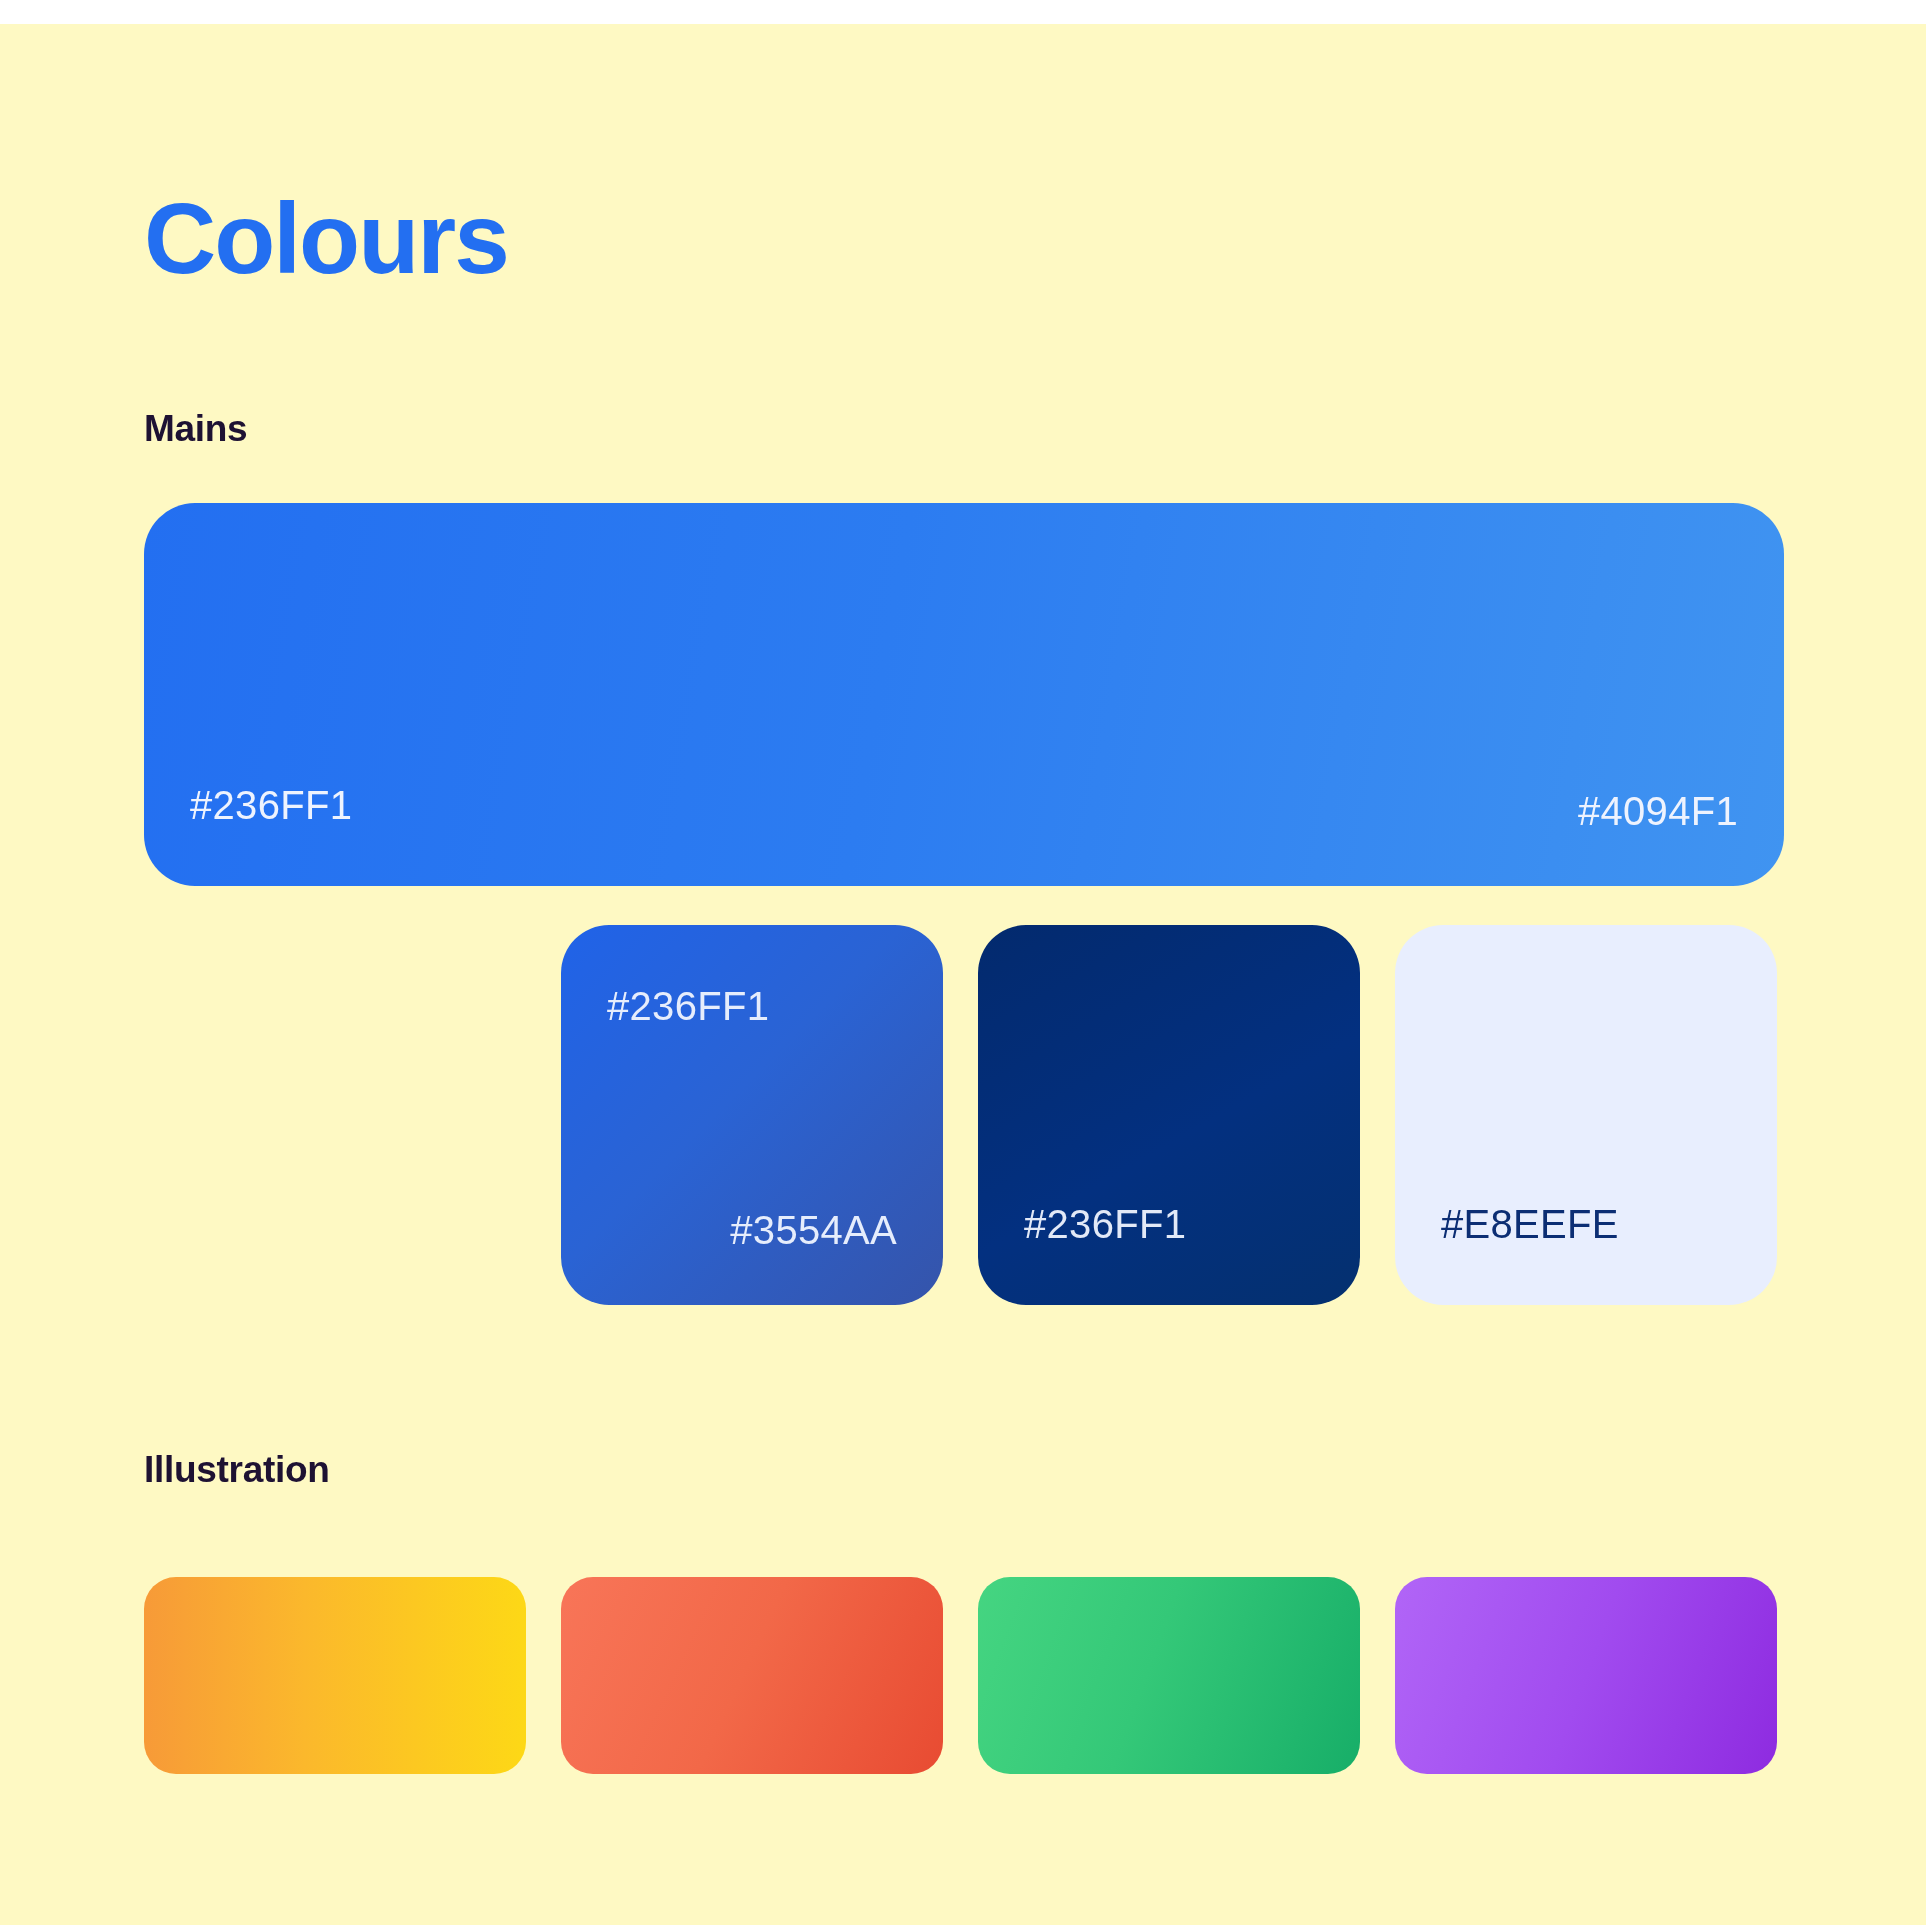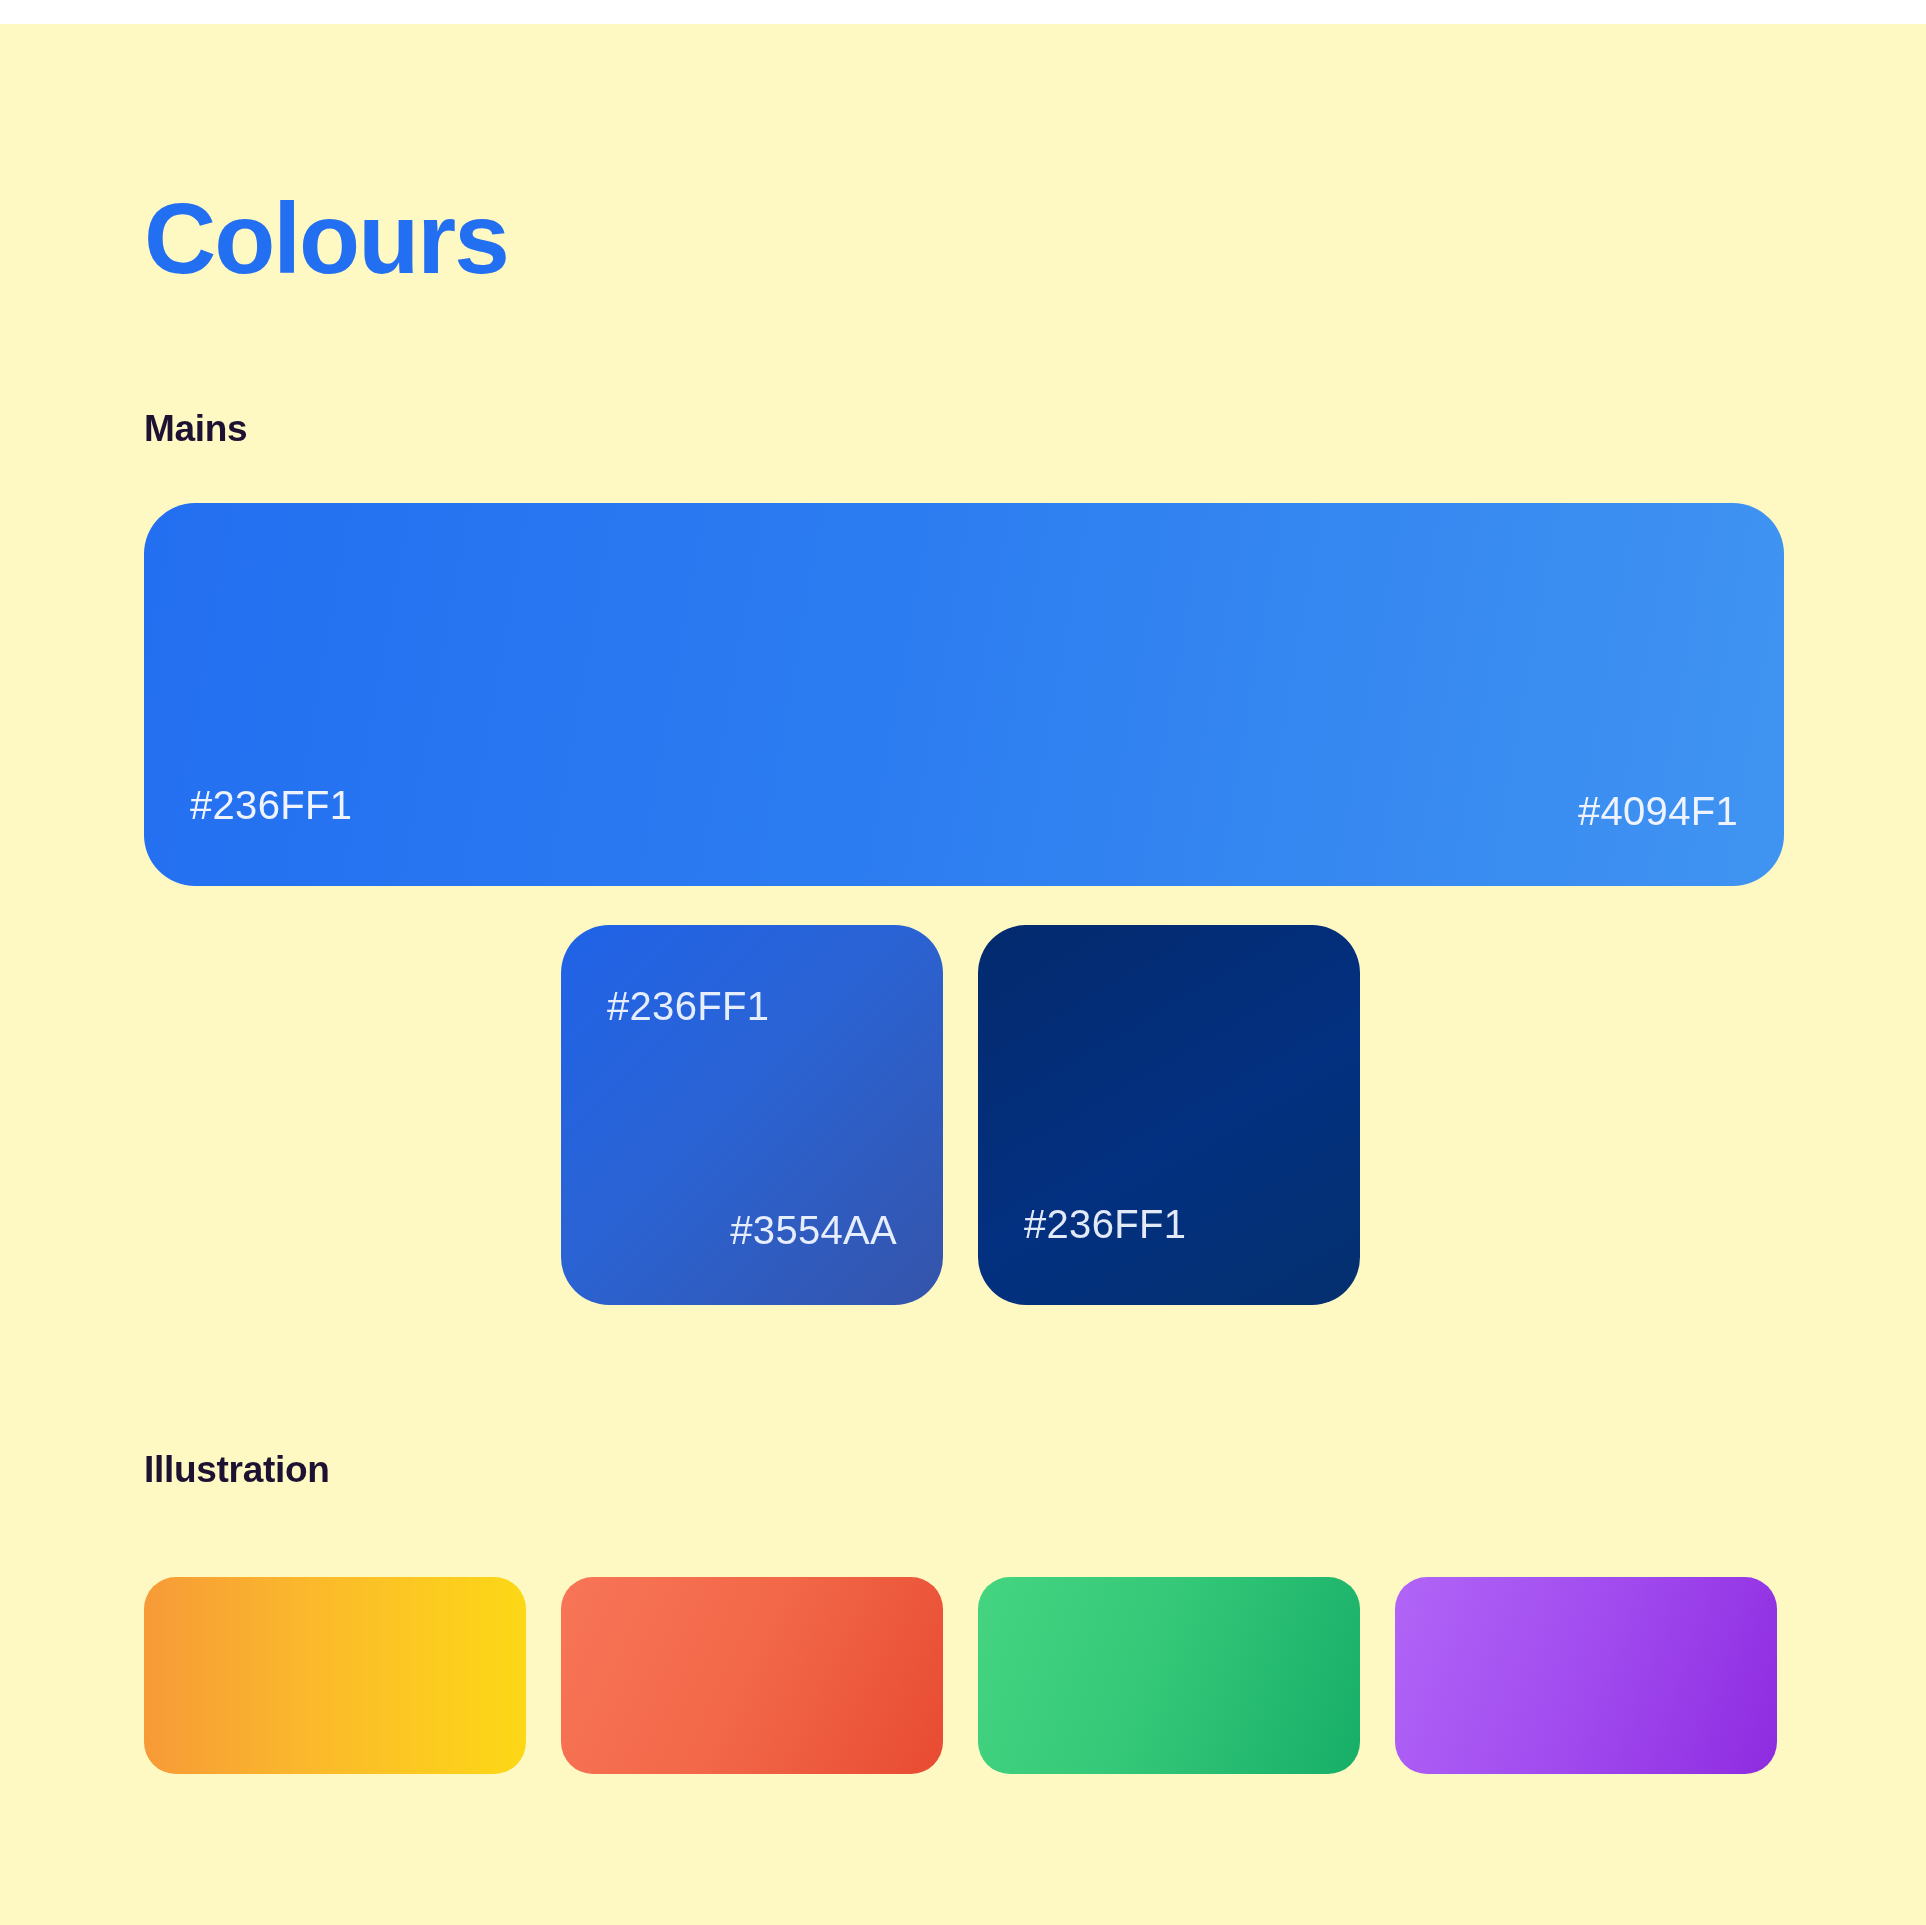--- a/index.html
+++ b/index.html
@@ -127,20 +127,23 @@
 
   <div class="swatch sq sq-2">
     <span class="hexlabel tl">#236FF1</span>
     <span class="hexlabel br">#3554AA</span>
   </div>
 
   <div class="swatch sq sq-3">
     <span class="hexlabel bl">#236FF1</span>
   </div>
 
+  <div class="swatch sq sq-4">
+    <span class="hexlabel bl">#E8EEFE</span>
+  </div>
 
   <div class="section-heading illustration">Illustration</div>
 
   <div class="swatch ill ill-1"></div>
   <div class="swatch ill ill-2"></div>
   <div class="swatch ill ill-3"></div>
   <div class="swatch ill ill-4"></div>
 
 </div>
 

